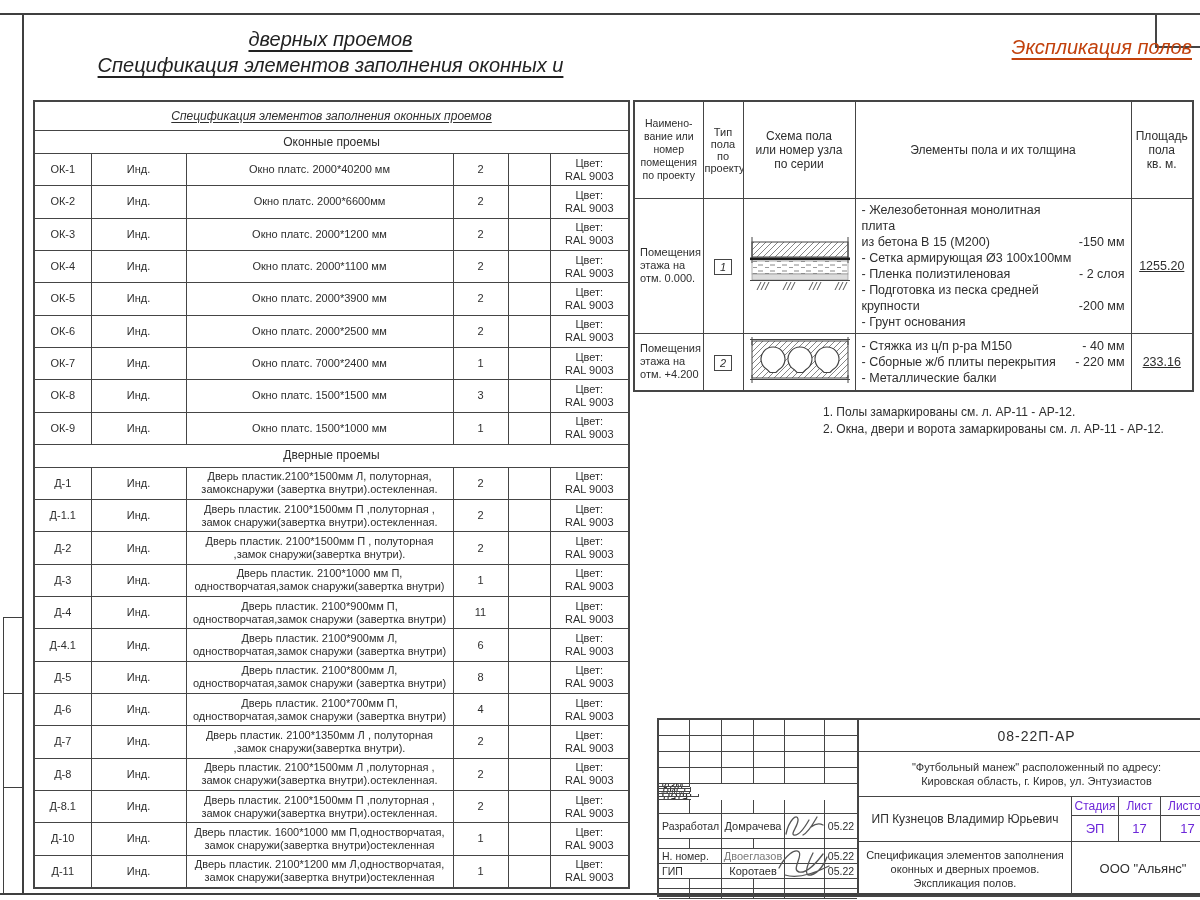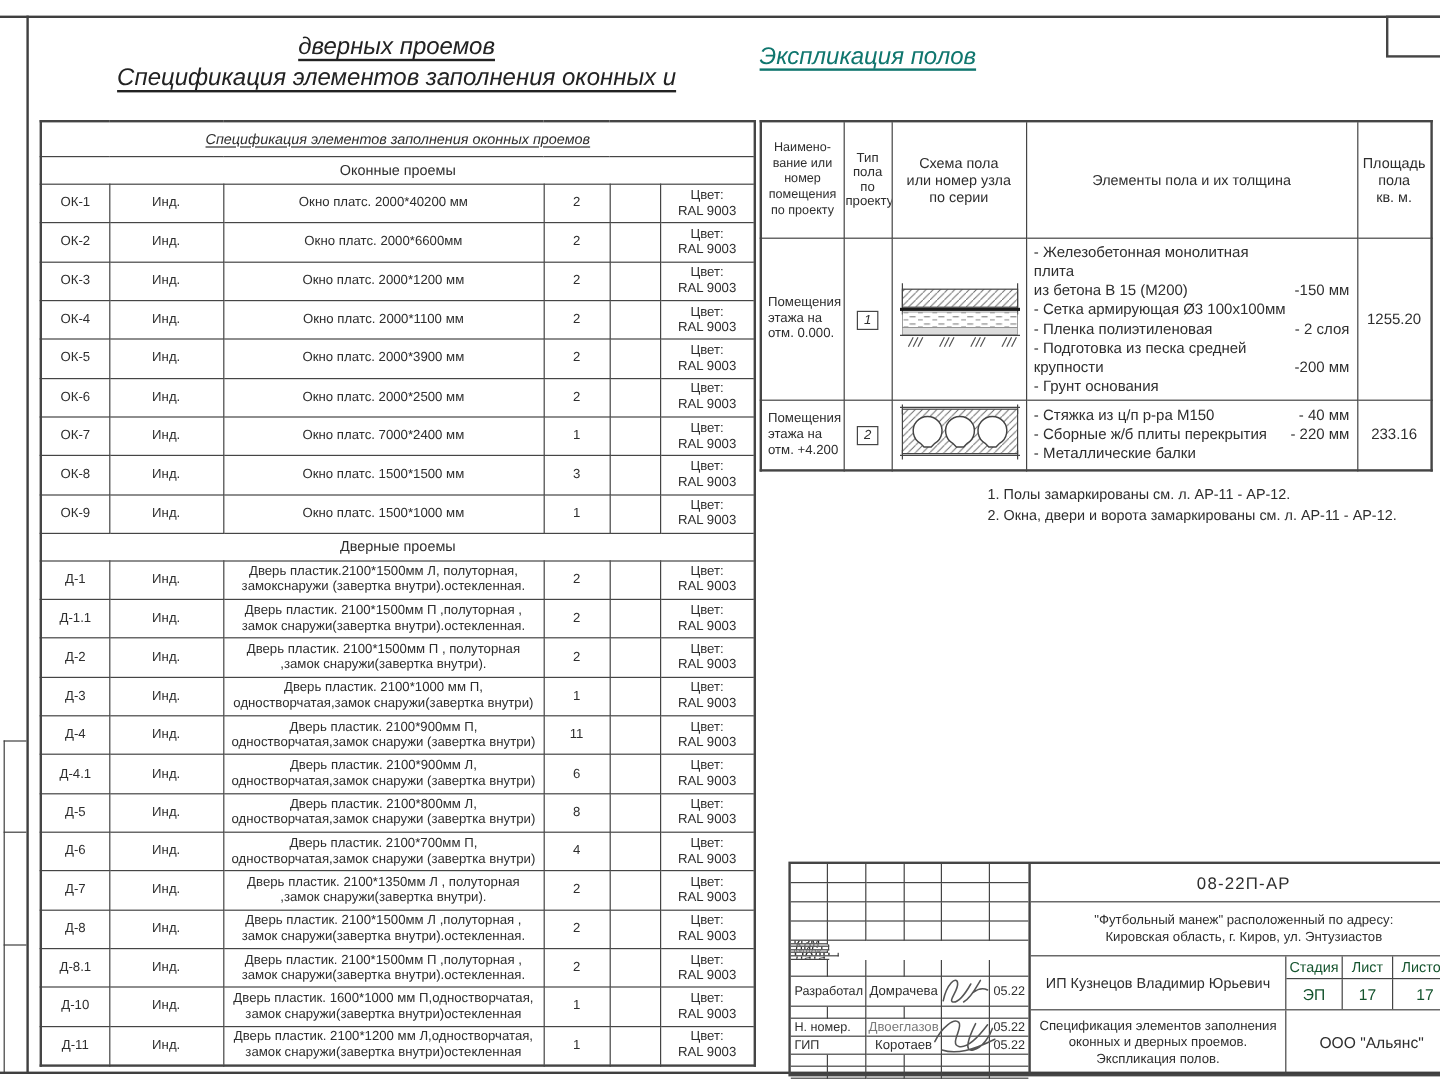--- a/index.html
+++ b/index.html
@@ -4,41 +4,41 @@
 <style>
   html,body{margin:0;padding:0;background:#fff;}
   .page{position:relative;width:1200px;height:900px;overflow:hidden;background:#fff;
         font-family:"Liberation Sans", sans-serif;color:#333;}
   .abs{position:absolute;}
   .line{position:absolute;background:#3f3f3f;}
   
   .main-title{position:absolute;left:33px;top:26px;width:595px;text-align:center;
     font-style:italic;font-size:20px;color:#222;line-height:26px;}
   .main-title span{text-decoration:underline;text-underline-offset:4px;}
-  .right-title{position:absolute;left:633px;top:36px;width:559px;text-align:left;
-    font-style:italic;font-size:20px;color:#0f766e;}
+  .right-title{position:absolute;left:633px;top:36px;width:559px;text-align:right;
+    font-style:italic;font-size:20px;color:#c2410c;}
   .right-title span{text-decoration:underline;text-underline-offset:4px;}
   
   table{border-collapse:collapse;table-layout:fixed;}
   td{border:1px solid #454545;overflow:hidden;}
   .spec{position:absolute;left:33px;top:100px;width:595px;height:789px;border:2px solid #454545;}
   .spec td{font-size:11px;text-align:center;vertical-align:middle;padding:1px 2px;line-height:13px;color:#2e2e2e;}
   .spec .t-row td{height:26px;font-style:italic;font-size:12px;}
   .spec .t-row td span{text-decoration:underline;text-underline-offset:2px;}
   .spec .h-row td{height:34px;font-size:12px;line-height:13px;}
   .spec .sec-row td{height:20px;font-size:12px;}
   .pre{white-space:pre-line;}
   
   .floors{position:absolute;left:633px;top:100px;width:559px;height:282px;border:2px solid #454545;}
   .floors td{vertical-align:middle;text-align:center;color:#2e2e2e;}
   .floors .fh{font-size:12px;line-height:14px;}
   .floors .fh1{font-size:10.5px;line-height:13px;}
   .floors .fh2{font-size:11px;line-height:12px;}
   .fl-room{font-size:11px;line-height:13px;text-align:left !important;padding-left:5px;}
-  .fl-area{font-size:12.5px;}
+  .fl-area{font-size:12.5px;text-decoration:underline;}
   .fl-elems{padding:3px 6px;}
   .el-line{display:flex;justify-content:space-between;align-items:flex-end;
     font-size:12.5px;line-height:16px;text-align:left;color:#2e2e2e;}
   .el-text{white-space:pre-line;}
   .el-val{white-space:nowrap;padding-left:4px;}
   .type-box{display:inline-block;min-width:14px;height:14px;border:1px solid #454545;
     font-size:11px;line-height:14px;font-style:italic;text-align:center;padding:0 1px;}
   
   .notes{position:absolute;left:823px;top:404px;font-size:12px;line-height:17px;color:#2e2e2e;}
   
@@ -60,21 +60,21 @@
   .rowC{height:45px;padding:0;align-items:stretch;}
   .rowD{height:53px;border-bottom:none;padding:0;align-items:stretch;}
   .cl{width:213px;box-sizing:border-box;border-right:1px solid #454545;display:flex;
       align-items:center;justify-content:center;text-align:center;}
   .cr{flex:1;display:flex;flex-direction:column;}
   .client{font-size:12px;color:#2e2e2e;}
   .stgrid-h,.stgrid-v{display:flex;}
   .stgrid-h{height:18px;border-bottom:1px solid #454545;}
   .stgrid-v{flex:1;}
   .stc{box-sizing:border-box;border-right:1px solid #454545;display:flex;align-items:center;
-       justify-content:center;font-size:13px;color:#14532d;}
+       justify-content:center;font-size:13px;color:#6d28d9;}
   .stc:last-child{border-right:none;}
   .st1{width:47px;}.st2{width:42px;}.st3{flex:1;}
   .sheet-title{font-size:11px;line-height:14px;color:#2e2e2e;}
   .company{flex:1;display:flex;align-items:center;justify-content:center;font-size:13px;color:#2e2e2e;}
   .sig-svg{position:absolute;pointer-events:none;}
   svg .ink{stroke:#555;fill:none;stroke-width:1.3;stroke-linecap:round;}
 </style>
 </head>
 <body>
 

